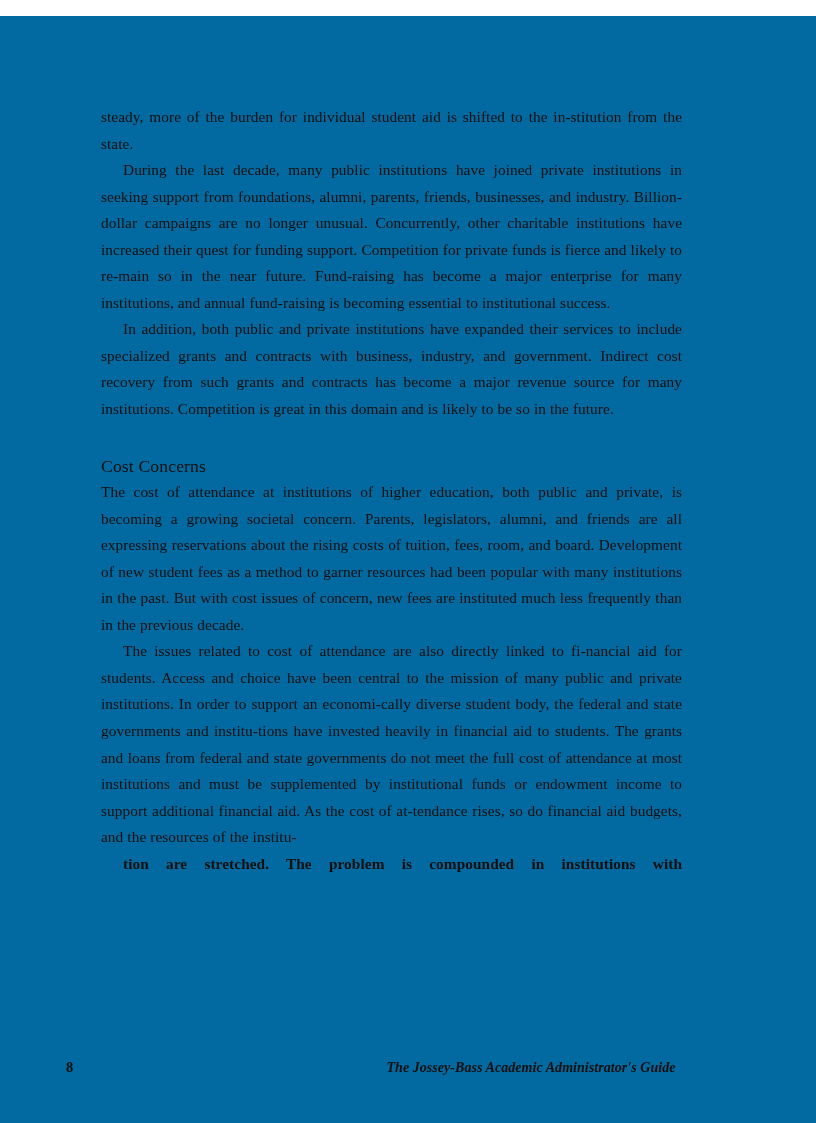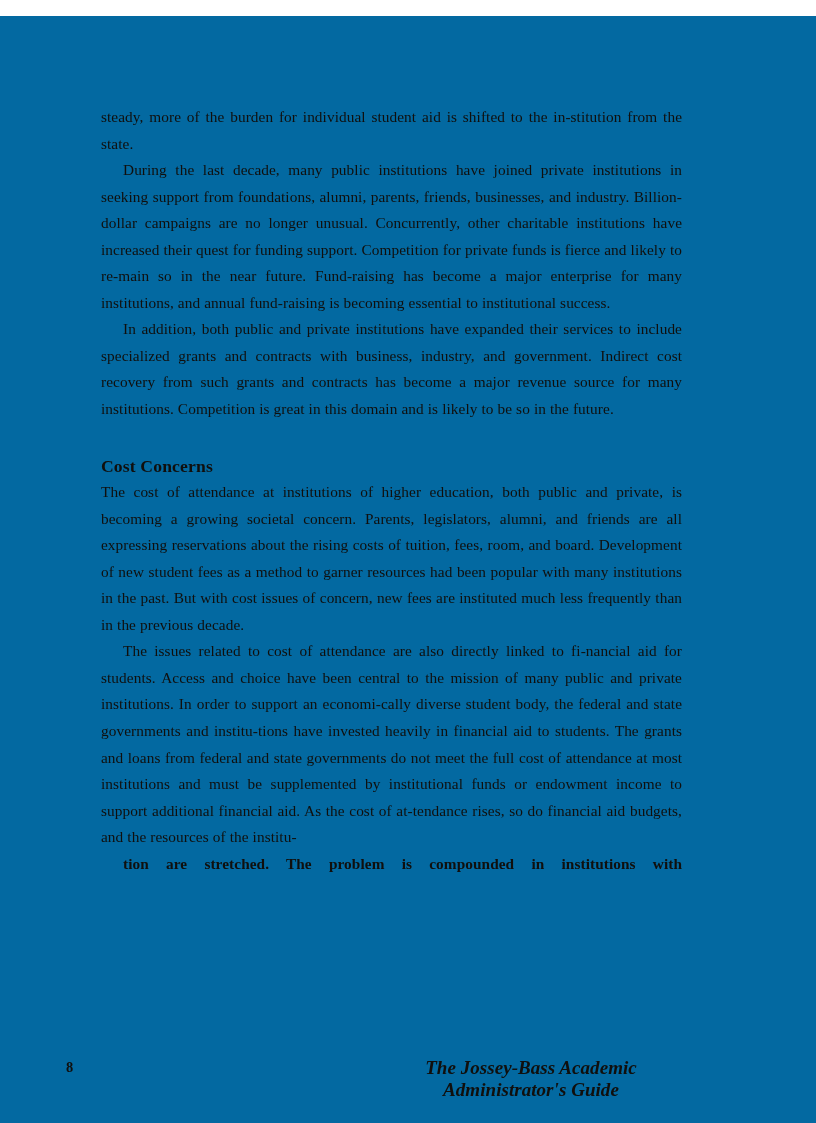--- a/index.html
+++ b/index.html
@@ -45,21 +45,21 @@
   p.para.lastline-justified > span.last {
     display: block;
     text-align: justify;
     text-align-last: justify;
     font-weight: bold;
   }
   h2.section-heading {
     margin: 0;
     font-size: 17.6px;
     line-height: 26.5px;
-    font-weight: bold;
+    font-weight: normal;
     letter-spacing: 0.15px;
     text-align: left;
   }
   .gap-before-heading {
     height: 30px;
   }
   #footer {
     position: absolute;
     left: 0;
     top: 1040px;
@@ -74,21 +74,21 @@
     font-weight: bold;
     line-height: 22px;
     letter-spacing: 0.2px;
   }
   #running-title {
     position: absolute;
     left: 380px;
     top: 1px;
     width: 302px;
     text-align: center;
-    font-size: 19px;
+    font-size: 14px;
     font-style: italic;
     font-weight: bold;
     line-height: 22px;
     letter-spacing: 0.05px;
   }
 </style>
 </head>
 <body>
 
 <div id="page">

